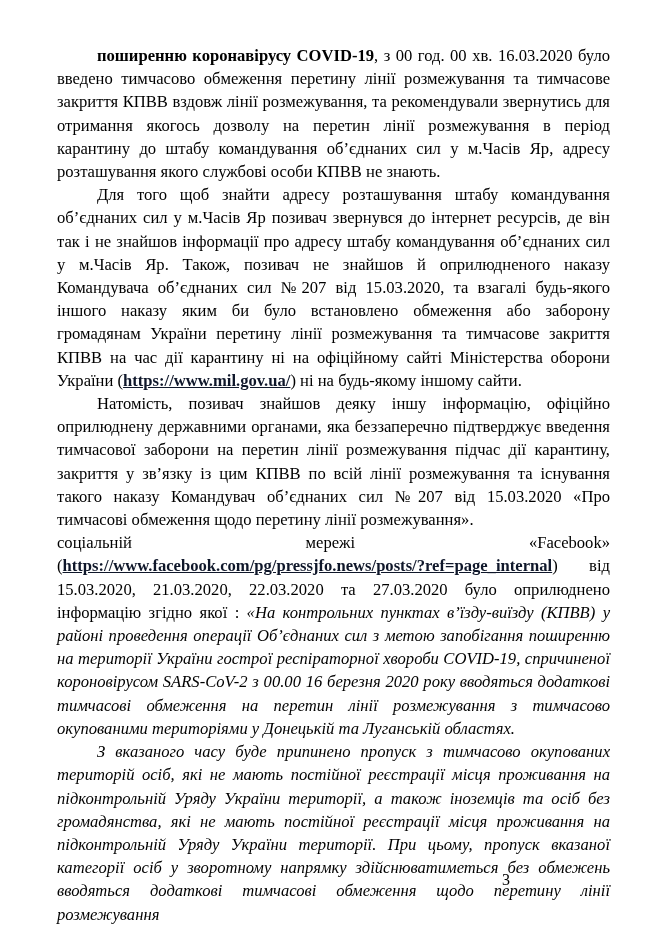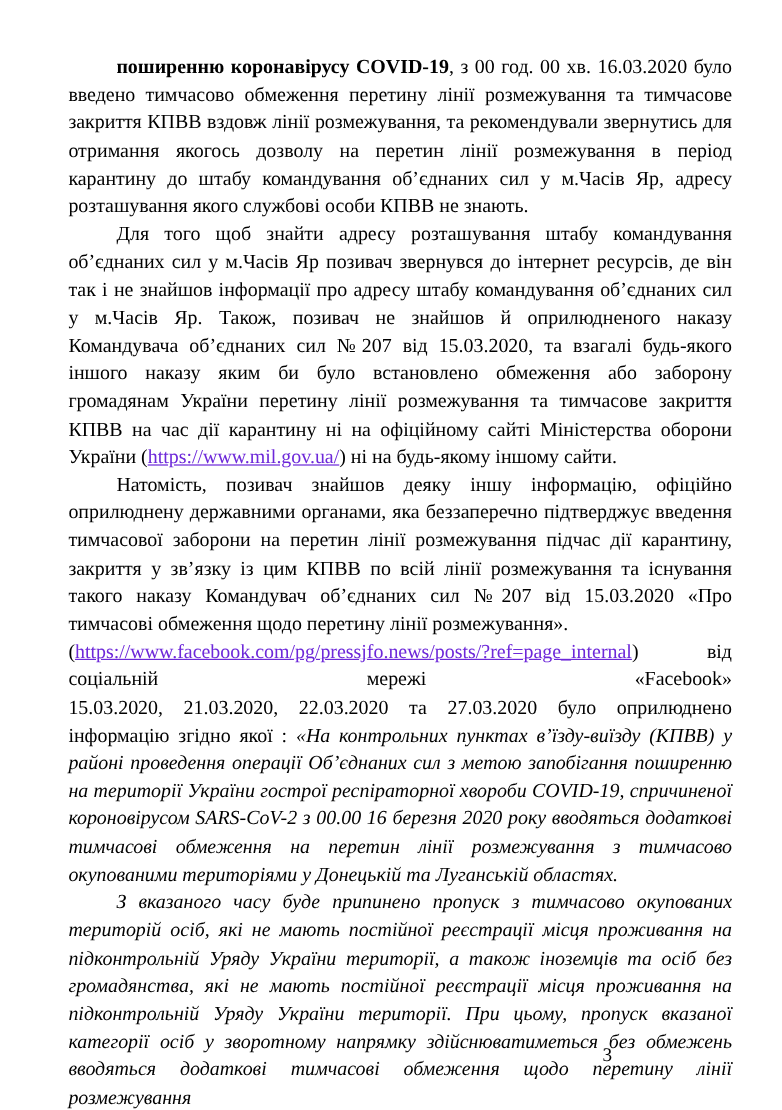--- a/index.html
+++ b/index.html
@@ -37,22 +37,23 @@
   p.para.no-indent {
     text-indent: 0;
   }
   p.para.italic {
     font-style: italic;
   }
   .bold {
     font-weight: bold;
   }
   .link {
-    color: #6d28d9;
+    color: #0f172a;
     text-decoration: underline;
+    font-weight: bold;
   }
   .page-number {
     position: absolute;
     right: 42px;
     bottom: 37px;
     font-size: 16px;
     line-height: 1;
     font-family: "Liberation Serif", "DejaVu Serif", serif;
   }
   .fb-line {
@@ -67,23 +68,23 @@
 <div class="page">
   <div class="doc-body">
 
     <p class="para"><span class="bold">поширенню коронавірусу COVID-19</span><span>, з 00 год. 00 хв. 16.03.2020 було введено тимчасово обмеження перетину лінії розмежування та тимчасове закриття КПВВ вздовж лінії розмежування, та рекомендували звернутись для отримання якогось дозволу на перетин лінії розмежування в період карантину до штабу командування обʼєднаних сил у м.Часів Яр, адресу розташування якого службові особи КПВВ не знають.</span></p>
 
     <p class="para"><span>Для того щоб знайти адресу розташування штабу командування обʼєднаних сил у м.Часів Яр позивач звернувся до інтернет ресурсів, де він так і не знайшов інформації про адресу штабу командування обʼєднаних сил у м.Часів Яр. Також, позивач не знайшов й оприлюдненого наказу Командувача обʼєднаних сил №207 від 15.03.2020, та взагалі будь-якого іншого наказу яким би було встановлено обмеження або заборону громадянам України перетину лінії розмежування та тимчасове закриття КПВВ на час дії карантину ні на офіційному сайті Міністерства оборони України (</span><a class="link" href="#">https://www.mil.gov.ua/</a><span>) ні на будь-якому іншому сайти.</span></p>
 
     <p class="para"><span>Натомість, позивач знайшов деяку іншу інформацію, офіційно оприлюднену державними органами, яка беззаперечно підтверджує введення тимчасової заборони на перетин лінії розмежування підчас дії карантину, закриття у звʼязку із цим КПВВ по всій лінії розмежування та існування такого наказу Командувач обʼєднаних сил №207 від 15.03.2020 «Про тимчасові обмеження щодо перетину лінії розмежування».</span></p>
 
 
+    <p class="para no-indent fb-line"><span>соціальній</span> <span>мережі</span> <span>«Facebook»</span></p>
+
     <p class="para no-indent fb-line"><span><span>(</span><a class="link" href="#">https://www.facebook.com/pg/pressjfo.news/posts/?ref=page_internal</a><span>)</span></span> <span>від</span></p>
-
-    <p class="para no-indent fb-line"><span>соціальній</span> <span>мережі</span> <span>«Facebook»</span></p>
 
     <p class="para no-indent"><span>15.03.2020, 21.03.2020, 22.03.2020 та 27.03.2020 було оприлюднено інформацію згідно якої : </span><span class="italic" style="font-style:italic">«На контрольних пунктах в’їзду-виїзду (КПВВ) у районі проведення операції Об’єднаних сил з метою запобігання поширенню на території України гострої респіраторної хвороби COVID-19, спричиненої короновірусом SARS-CoV-2 з 00.00 16 березня 2020 року вводяться додаткові тимчасові обмеження на перетин лінії розмежування з тимчасово окупованими територіями у Донецькій та Луганській областях.</span></p>
 
     <p class="para italic"><span>З вказаного часу буде припинено пропуск з тимчасово окупованих територій осіб, які не мають постійної реєстрації місця проживання на підконтрольній Уряду України території, а також іноземців та осіб без громадянства, які не мають постійної реєстрації місця проживання на підконтрольній Уряду України території. При цьому, пропуск вказаної категорії осіб у зворотному напрямку здійснюватиметься без обмежень вводяться додаткові тимчасові обмеження щодо перетину лінії розмежування</span></p>
 
   </div>
 
   <div class="page-number">3</div>
 </div>
 

